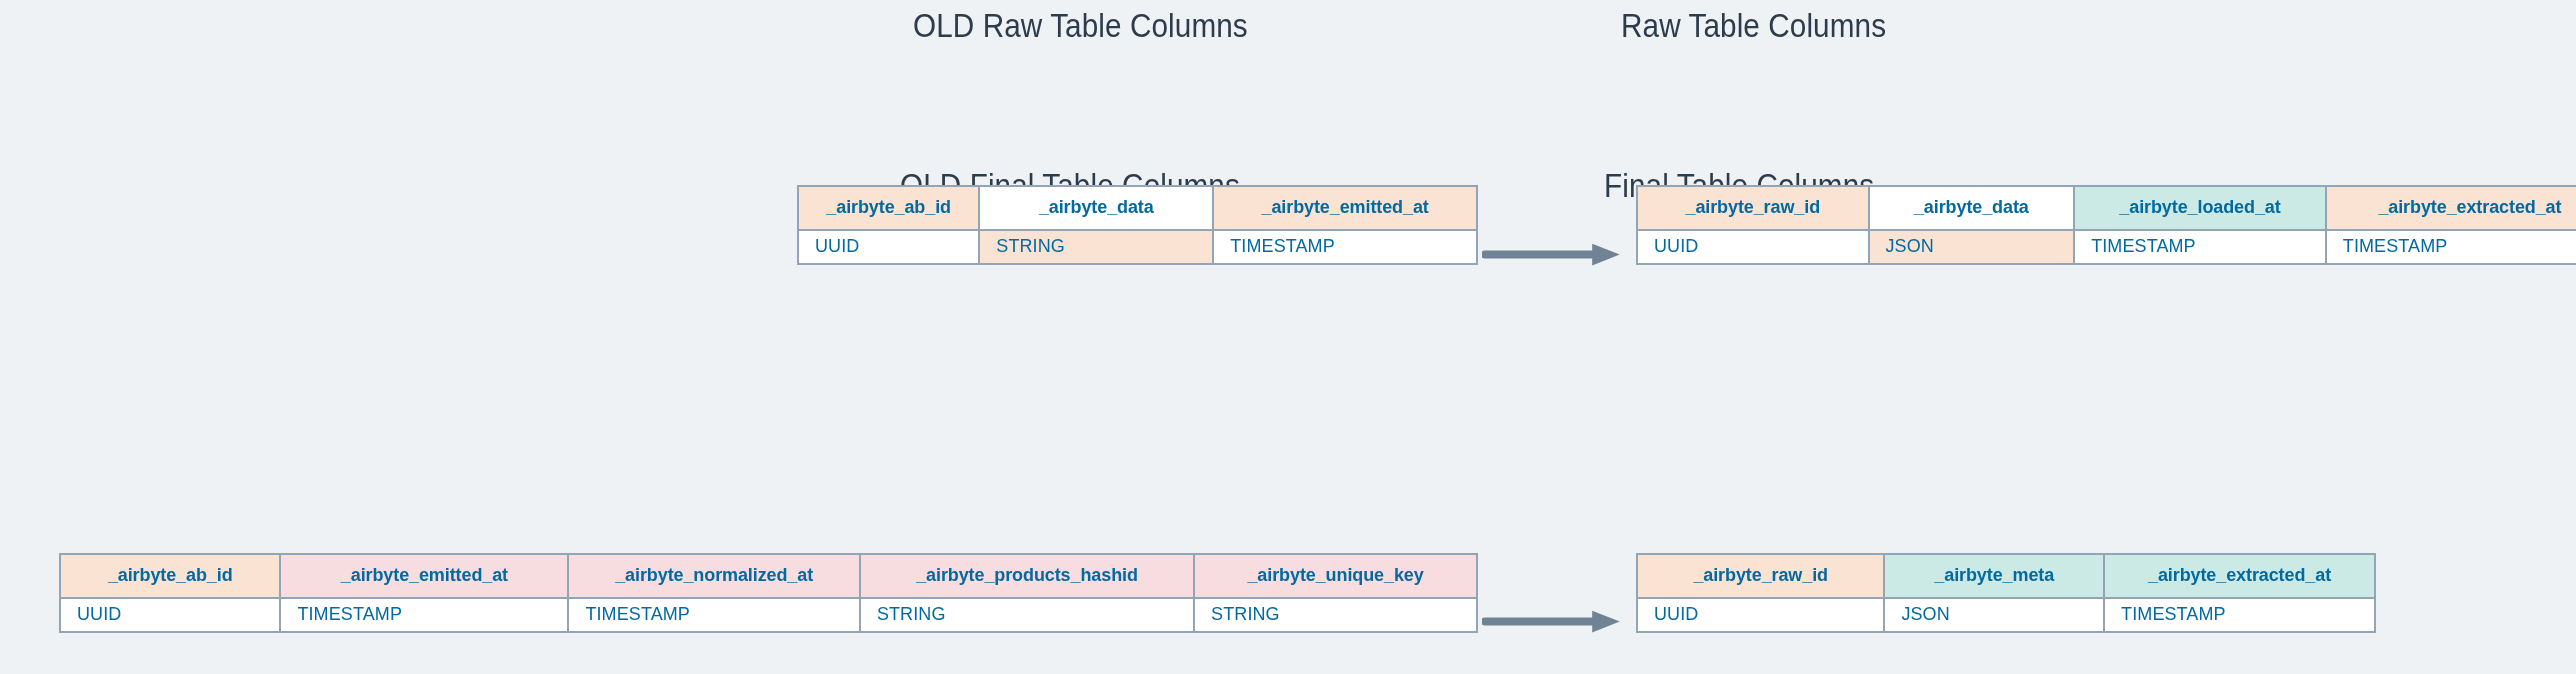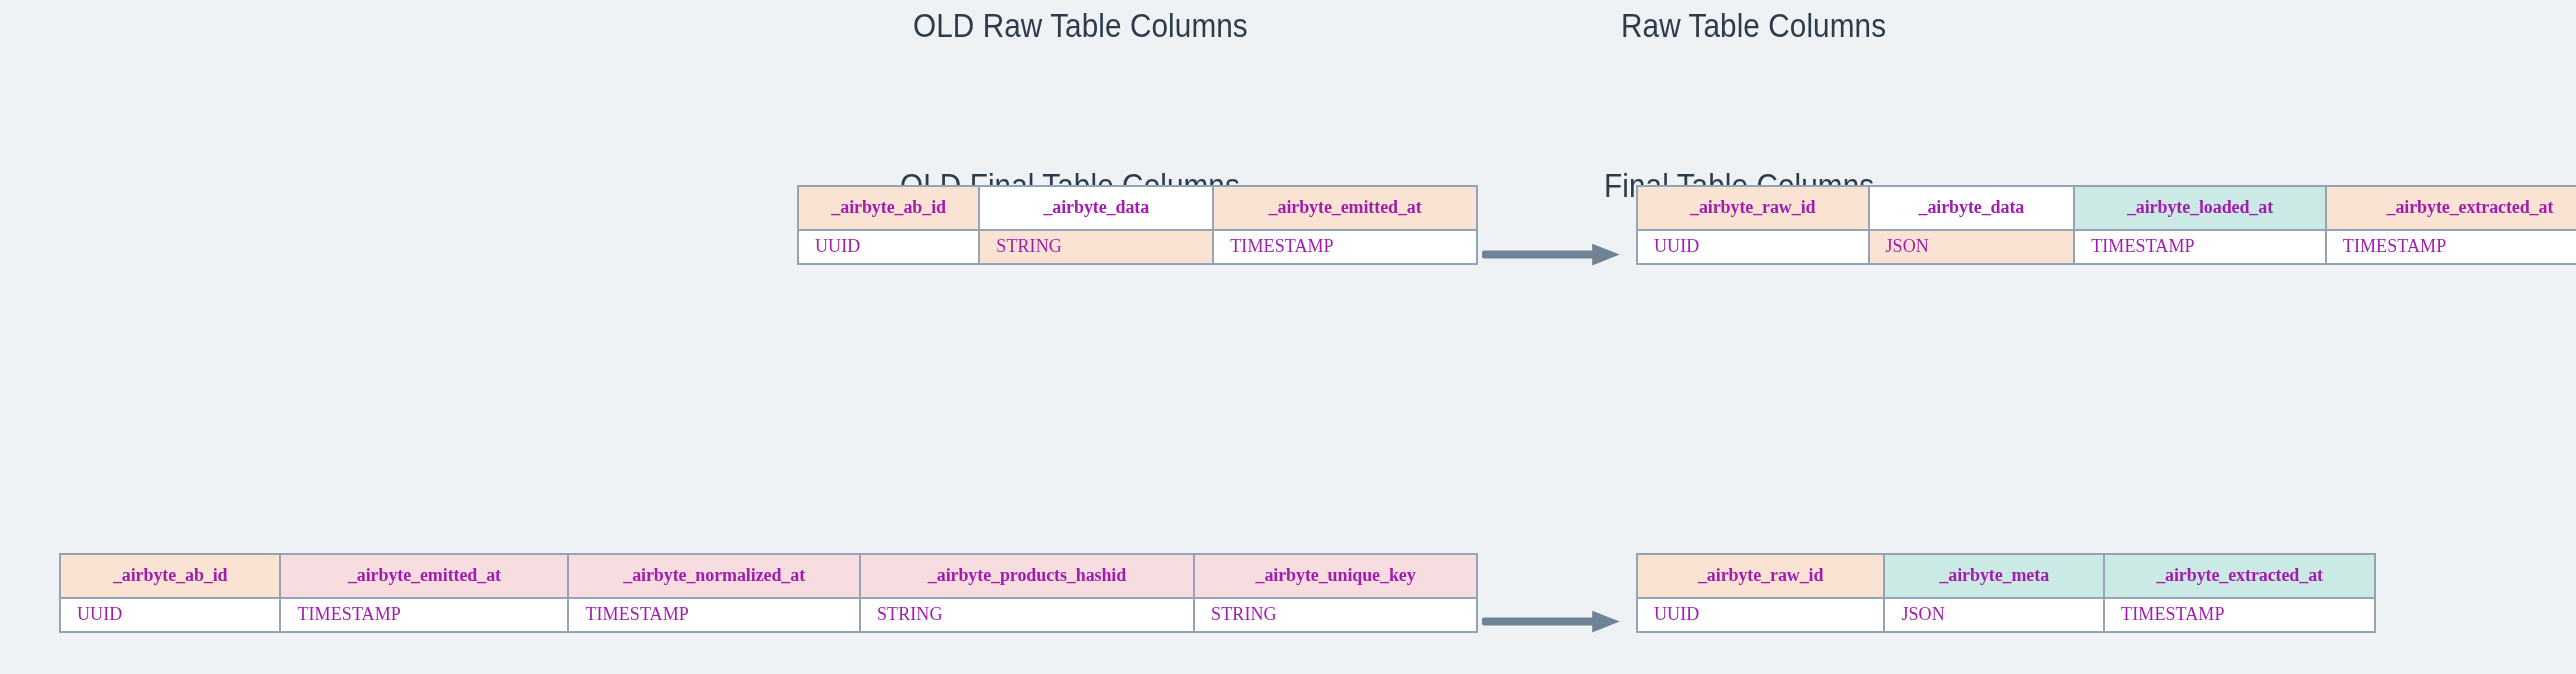--- a/index.html
+++ b/index.html
@@ -47,25 +47,24 @@
     border-spacing: 0;
     background: #ffffff;
     box-sizing: border-box;
     border: 2.2px solid #93a5b5;
     table-layout: fixed;
   }
   .tbl td {
     box-sizing: border-box;
     border-right: 2.2px solid #93a5b5;
     background: #ffffff;
-    color: #a21caf;
+    color: #0369a1;
     vertical-align: middle;
     white-space: nowrap;
     overflow: hidden;
-    font-family: Liberation Serif, serif;
   }
   .tbl td:last-child { border-right: none; }
 
   .tbl tr.hdr td {
     height: 38px;
     border-bottom: 2.2px solid #93a5b5;
     font-size: 18px;
     font-weight: bold;
     text-align: center;
     padding: 0 10.2px;

